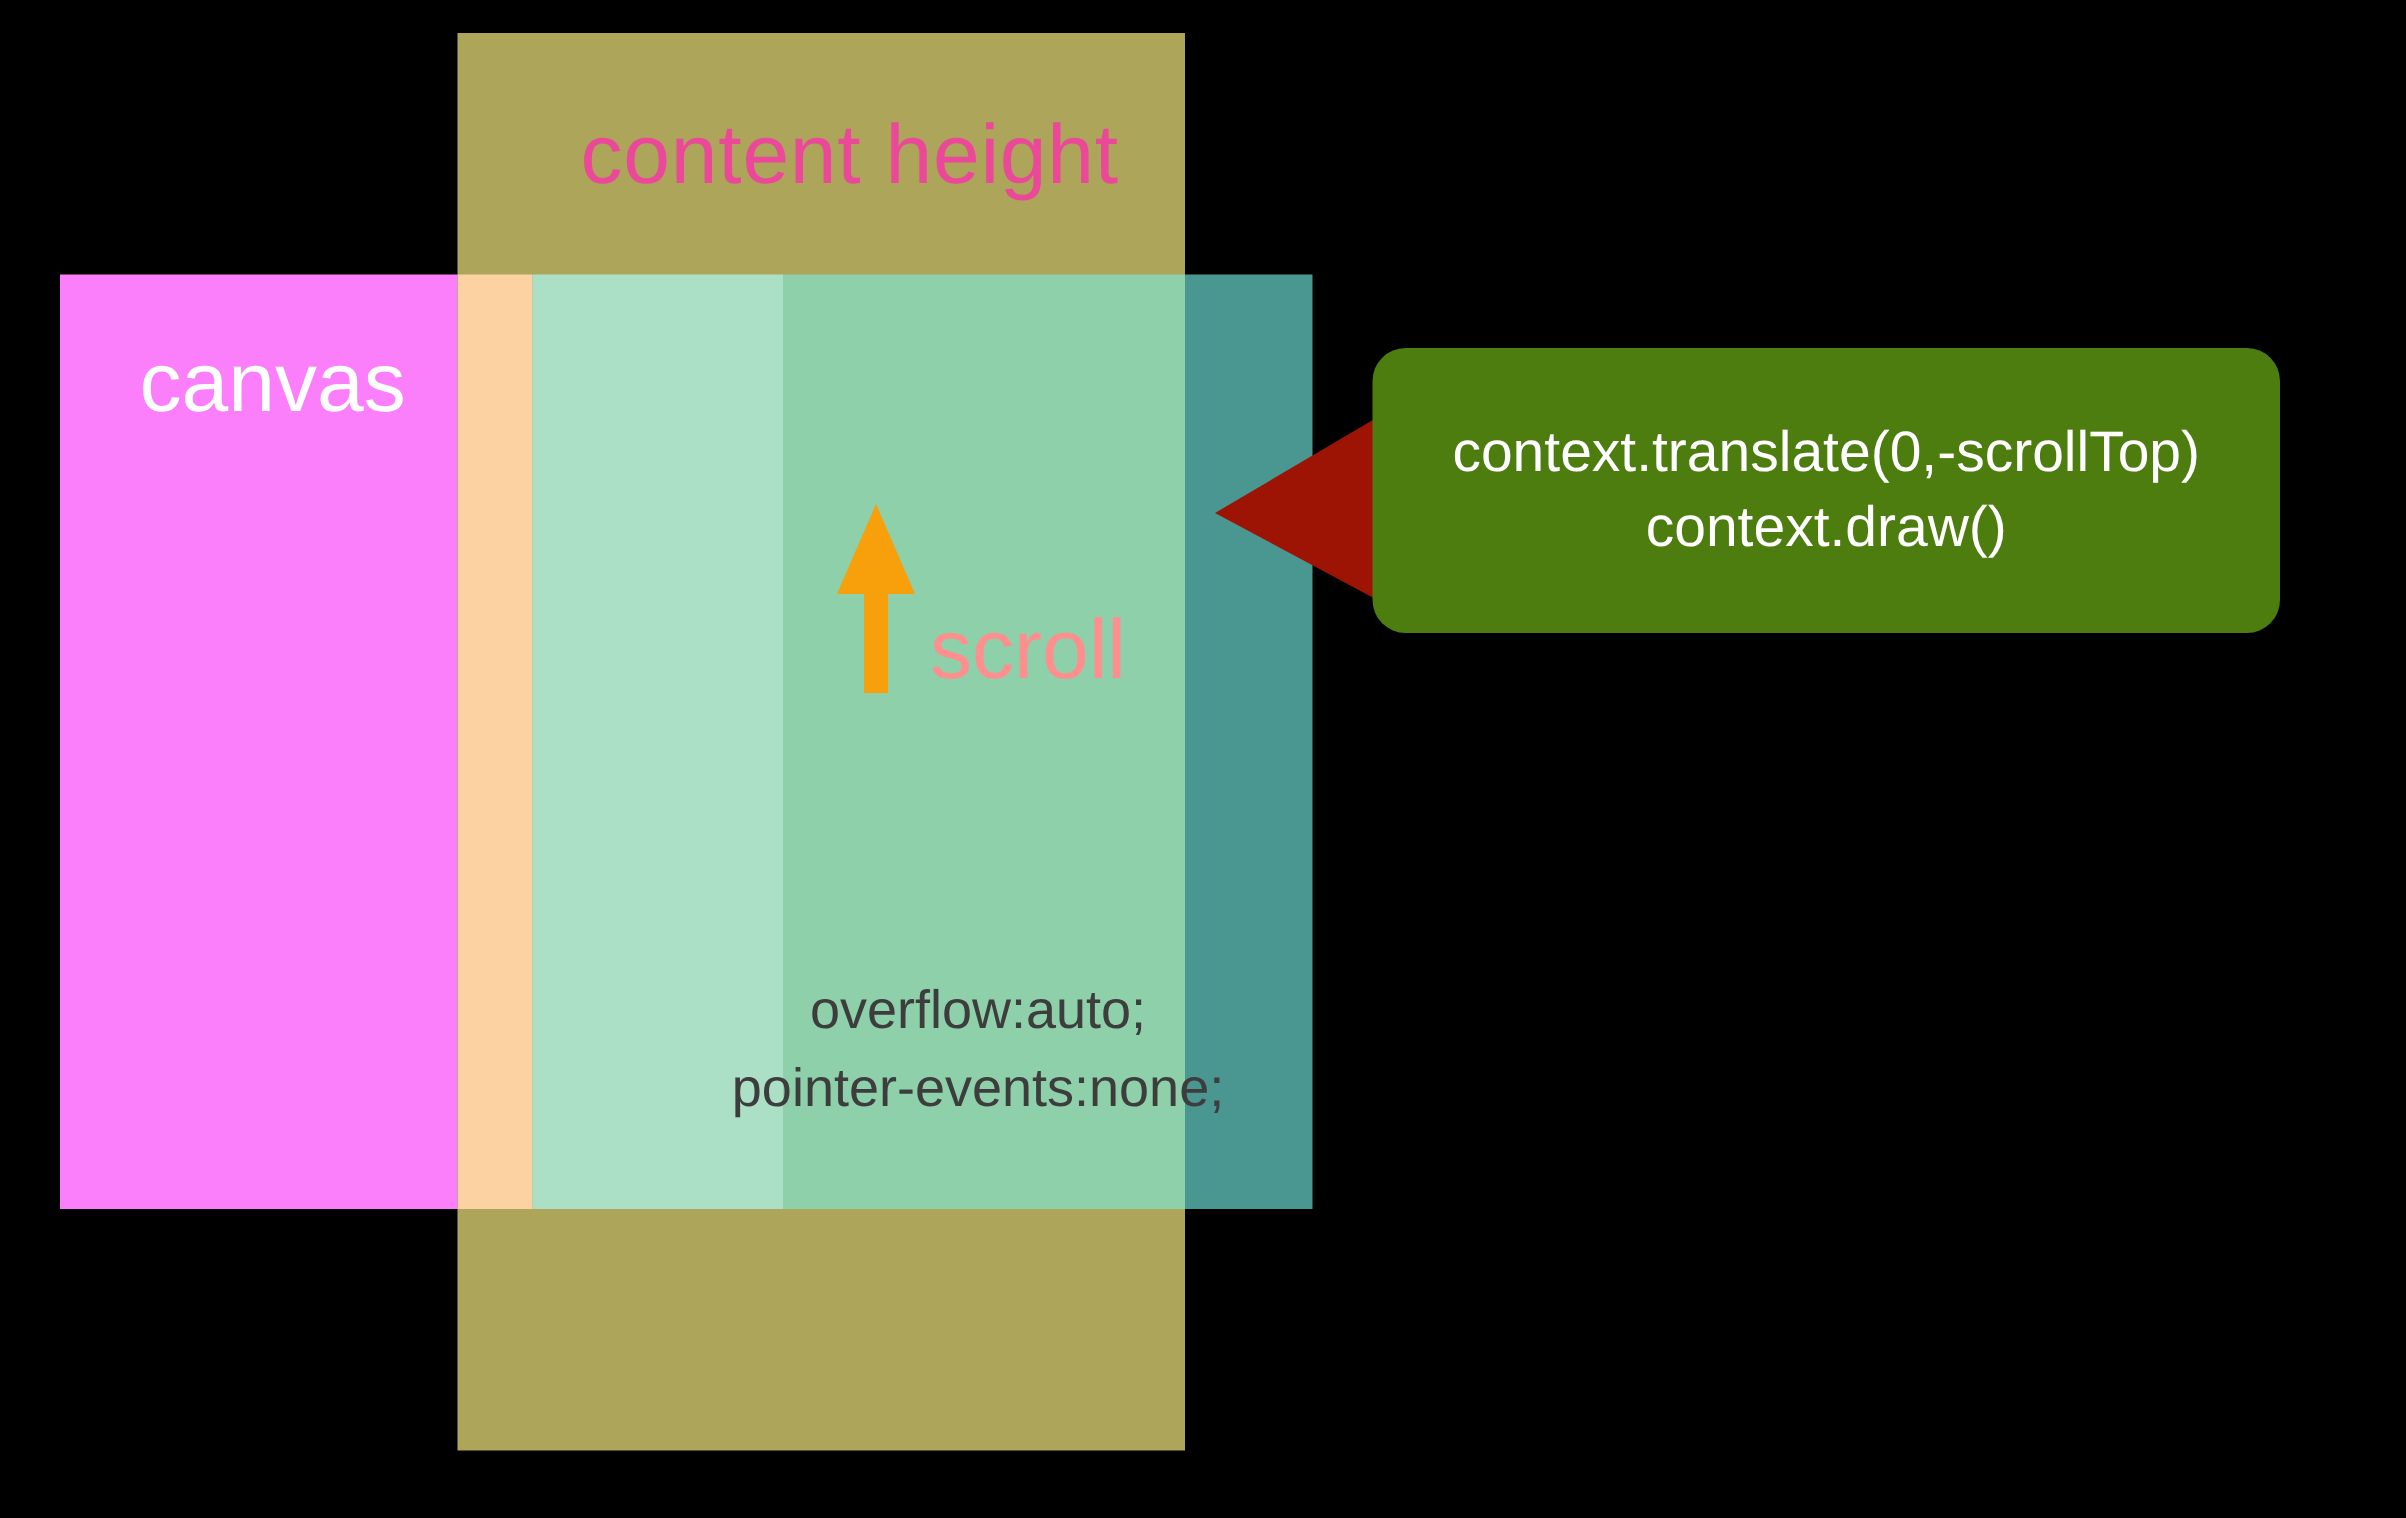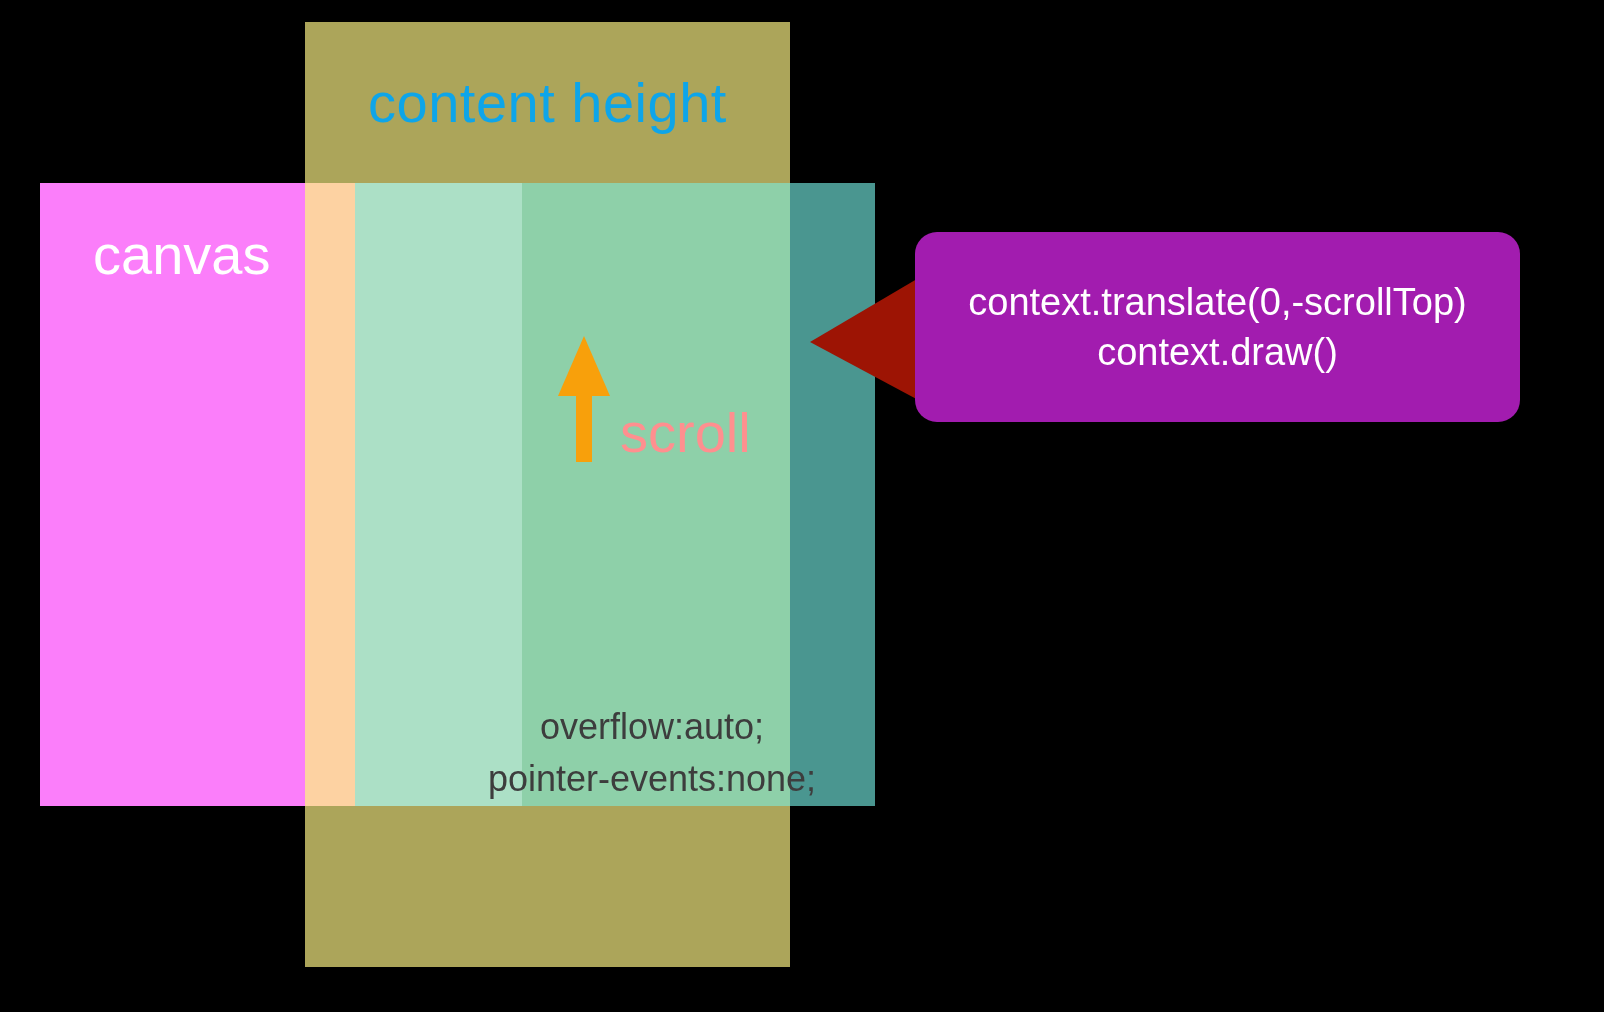--- a/index.html
+++ b/index.html
@@ -29,21 +29,21 @@
   #strip-peach   { left: 305px; top: 183px; width: 50px;  height: 623px; }
   #strip-mint    { left: 355px; top: 183px; width: 167px; height: 623px; }
   #strip-green   { left: 522px; top: 183px; width: 268px; height: 623px; }
   #strip-teal    { left: 790px; top: 183px; width: 85px;  height: 623px; }
 
   
   #scroll-arrow  { left: 558px; top: 336px; }
   #scroll-label  { left: 620px; top: 370px; font-size: 56px; }
 
   
-  #overflow-note { left: 420px; top: 701px; width: 464px; text-align: center;
+  #overflow-note { left: 420px; top: 647px; width: 464px; text-align: center;
                    font-size: 36px; line-height: 52px; }
 
   
   #callout       { left: 915px; top: 232px; width: 605px; height: 190px;
                    border-radius: 22px;
                    display: flex; flex-direction: column;
                    justify-content: center; align-items: center;
                    font-size: 38px; line-height: 50px; text-align: center; }
   #callout-tail  { left: 810px; top: 276px; }
 </style>
@@ -54,38 +54,38 @@
 
   <div id="content-col" class="abs" style="background-color: rgb(172, 165, 90);"></div>
 
   <div id="canvas-rect" class="abs" style="background-color: rgb(251, 126, 250);"></div>
 
   <div id="strip-peach" class="abs" style="background-color: rgb(253, 210, 162);"></div>
   <div id="strip-mint" class="abs" style="background-color: rgb(172, 224, 198);"></div>
   <div id="strip-green" class="abs" style="background-color: rgb(142, 208, 169);"></div>
   <div id="strip-teal" class="abs" style="background-color: rgb(74, 150, 144);"></div>
 
-  <div id="content-label" class="abs" style="color: #0ea5e9;">content height</div>
+  <div id="content-label" class="abs" style="color: #ec4899; padding-left: 19px;">content height</div>
 
   <div id="canvas-label" class="abs" style="color: rgb(255, 255, 255); text-align: center;">canvas</div>
 
   <svg id="scroll-arrow" class="abs" width="52" height="126">
     <polygon points="26,0 0,60 52,60" style="fill: rgb(248, 160, 11);"></polygon>
     <rect x="18" y="56" width="16" height="70" style="fill: rgb(248, 160, 11);"></rect>
   </svg>
 
   <div id="scroll-label" class="abs" style="color: rgb(255, 143, 143); margin-top: 30px;">scroll</div>
 
   <div id="overflow-note" class="abs" style="color: rgb(61, 61, 61);">
     <div>overflow:auto;</div>
     <div>pointer-events:none;</div>
   </div>
 
   <svg id="callout-tail" class="abs" width="112" height="126">
     <polygon points="112,0 0,66 112,126" style="fill: rgb(157, 20, 4);"></polygon>
   </svg>
 
-  <div id="callout" class="abs" style="background-color: #a21caf; color: rgb(255, 255, 255);">
+  <div id="callout" class="abs" style="background-color: #4d7c0f; color: rgb(255, 255, 255);">
     <div>context.translate(0,-scrollTop)</div>
     <div>context.draw()</div>
   </div>
 
 </div>
 
 </body></html>

